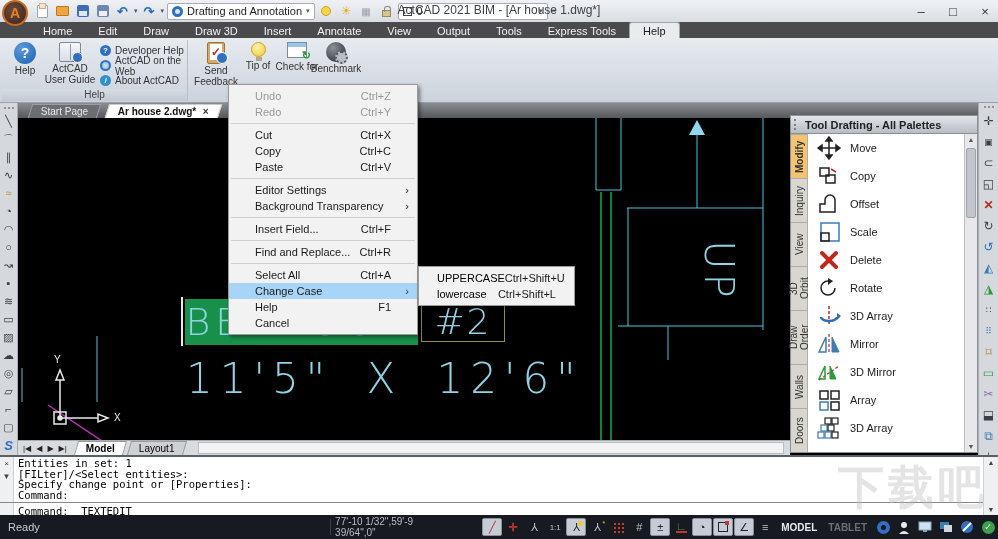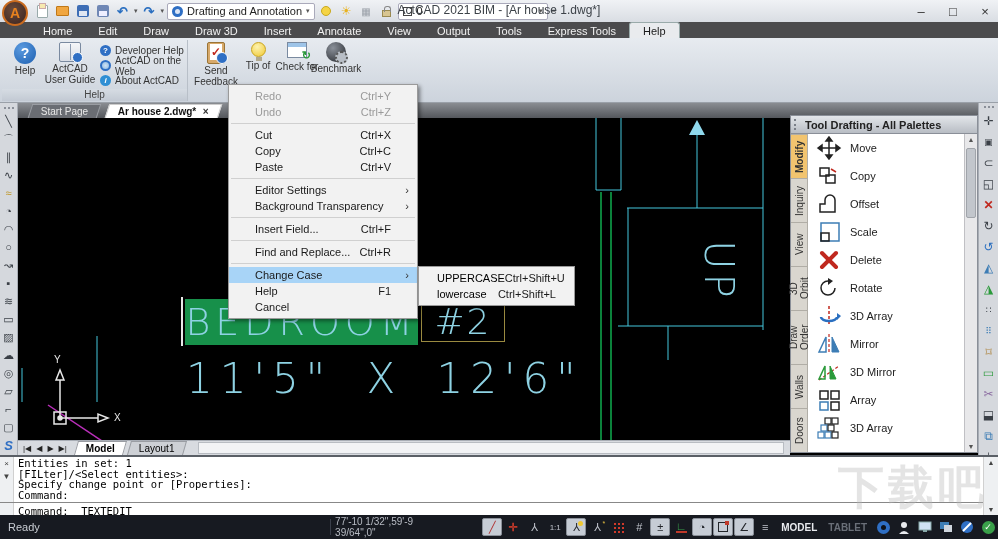--- a/index.html
+++ b/index.html
@@ -363,27 +363,27 @@
     <div class="abs cad-text" style="left:168px; top:236px; font-size:42px; letter-spacing:7px; word-spacing:14px;">11'5"  X  12'6"</div>
     <div class="abs" style="left:656px; top:108px; width:90px; height:90px; display:flex; align-items:center; justify-content:center;">
       <span class="up-text" style="font-size:40px;">UP</span>
     </div>
     <div class="abs" style="left:36px; top:236px; color:#e8e8e8; font-size:10px;">Y</div>
     <div class="abs" style="left:96px; top:294px; color:#e8e8e8; font-size:10px;">X</div>
   </div>
 
   <div class="abs ctxmenu">
     <div class="mi disabled">
+      <span>Undo</span>
+        <span class="sc">Ctrl+Z</span>
+        <span class="arr"></span>
+    </div>
+    <div class="mi disabled">
       <span>Redo</span>
         <span class="sc">Ctrl+Y</span>
-        <span class="arr"></span>
-    </div>
-    <div class="mi disabled">
-      <span>Undo</span>
-        <span class="sc">Ctrl+Z</span>
         <span class="arr"></span>
     </div>
     <div class="msep"></div>
     <div class="mi">
       <span>Cut</span>
         <span class="sc">Ctrl+X</span>
         <span class="arr"></span>
     </div>
     <div class="mi">
       <span>Copy</span>
@@ -412,20 +412,25 @@
         <span class="sc">Ctrl+F</span>
         <span class="arr"></span>
     </div>
     <div class="msep"></div>
     <div class="mi">
       <span>Find and Replace...</span>
         <span class="sc">Ctrl+R</span>
         <span class="arr"></span>
     </div>
     <div class="msep"></div>
+    <div class="mi">
+      <span>Select All</span>
+        <span class="sc">Ctrl+A</span>
+        <span class="arr"></span>
+    </div>
     <div class="mi hl">
       <span>Change Case</span>
         <span class="sc"></span>
         <span class="arr">›</span>
     </div>
     <div class="mi">
       <span>Help</span>
         <span class="sc">F1</span>
         <span class="arr"></span>
     </div>

